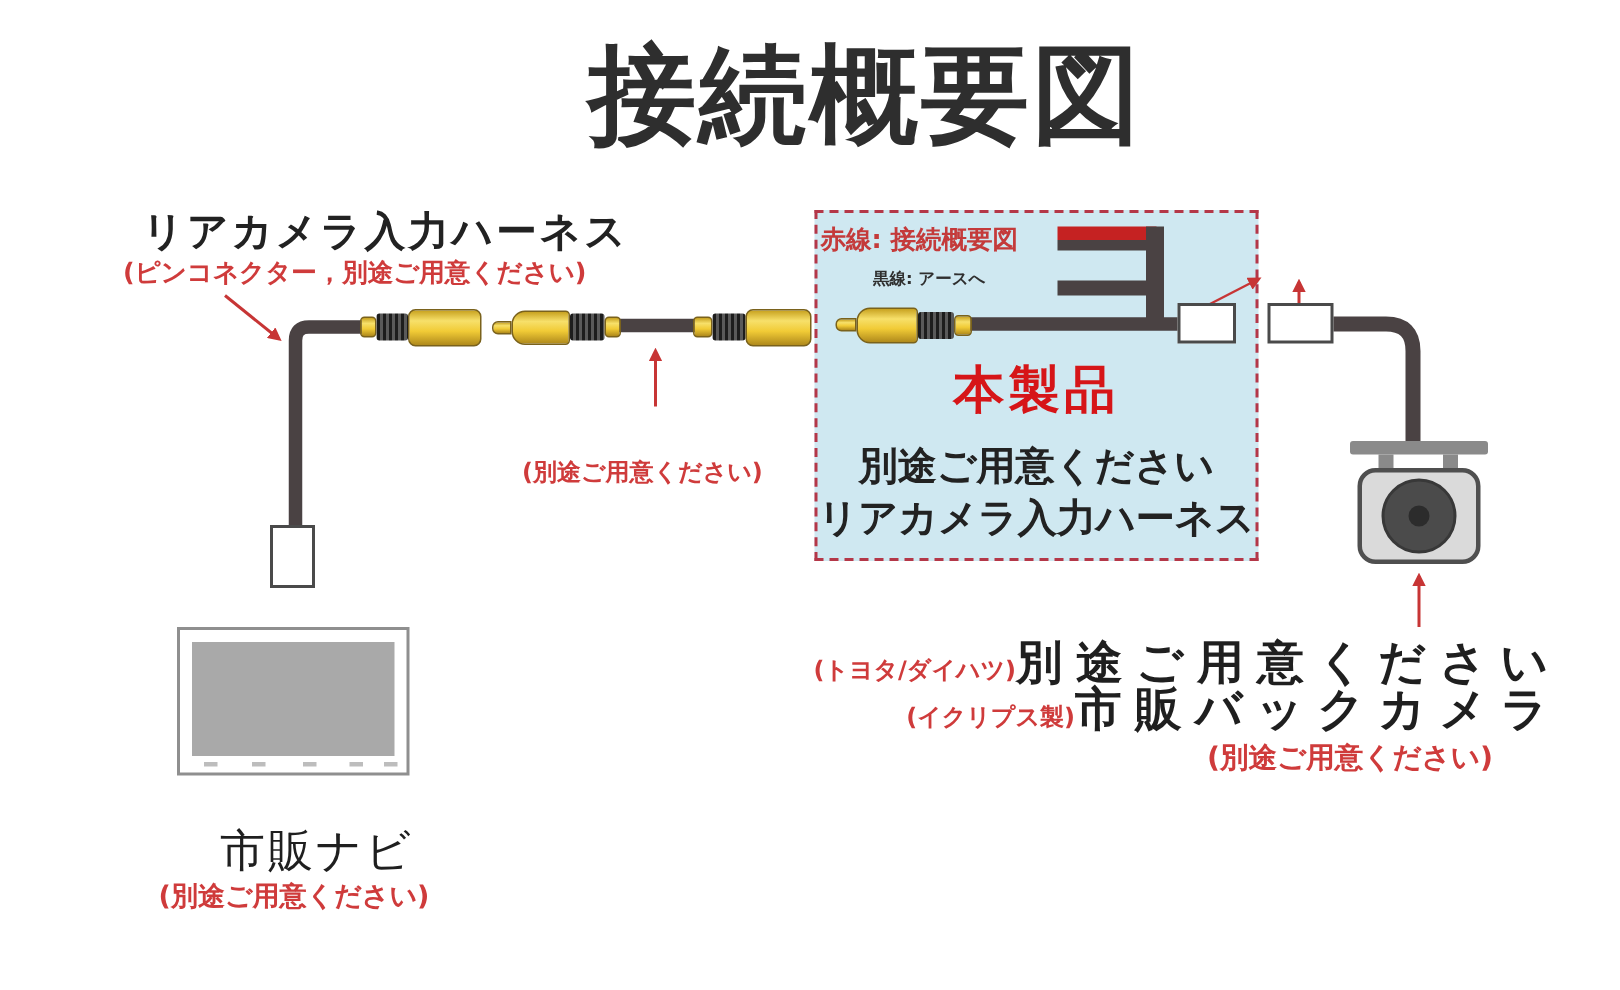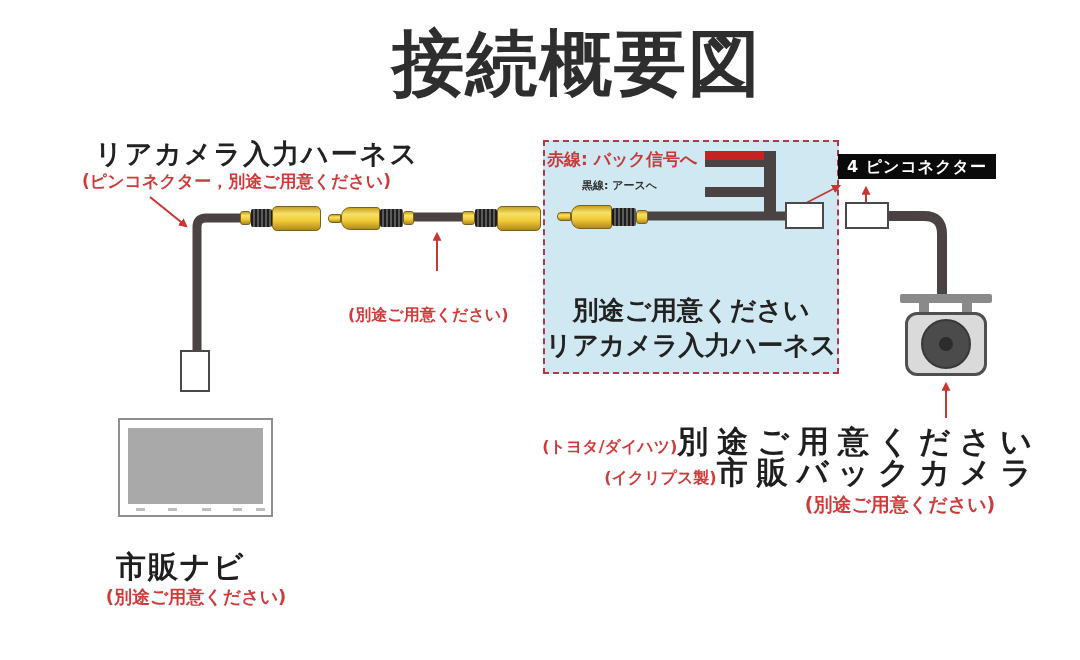--- a/index.html
+++ b/index.html
@@ -121,26 +121,26 @@
     <span class="y rca-barrel" style="width:44px;"></span>
   </div>
 
   <div class="abs rca" style="left:557px;top:203px;height:27px;">
     <span class="y rca-pin" style="width:14px;"></span>
     <span class="y rca-body" style="width:41px;height:24px;"></span>
     <span class="rca-ribbed" style="width:24px;"></span>
     <span class="y rca-ring" style="width:12px;"></span>
   </div>
 
-  <div class="abs" style="left:547px;top:148px;font-size:17px;font-weight:700;color:#c43a3a;">赤線: バック信号へ</div>
+  <div class="abs" style="left:547px;top:148px;font-size:17px;font-weight:700;color:#c43a3a;">赤線: 接続概要図</div>
   <div class="abs" style="left:582px;top:178px;font-size:11px;font-weight:700;color:#2f2f2f;">黒線: アースへ</div>
+  <div class="abs" style="left:543px;top:237px;width:296px;text-align:center;font-size:34px;font-weight:900;letter-spacing:3px;color:#d61518;">本製品</div>
   <div class="abs" style="left:543px;top:293px;width:296px;text-align:center;font-size:26px;font-weight:700;color:#222;">別途ご用意ください</div>
   <div class="abs" style="left:543px;top:328px;width:296px;text-align:center;font-size:26px;font-weight:700;color:#222;">リアカメラ入力ハーネス</div>
 
-  <div class="abs pin-tag">4 ピンコネクター</div>
   <div class="abs conn-box" style="left:785px;top:202px;width:39px;height:27px;"></div>
   <div class="abs conn-box" style="left:845px;top:202px;width:44px;height:27px;"></div>
 
   <div class="abs cam-bar"></div>
   <div class="abs cam-leg" style="left:919px;"></div>
   <div class="abs cam-leg" style="left:962px;"></div>
   <div class="abs cam-body">
     <span class="cam-lens">
       <span class="cam-dot"></span>
     </span>
@@ -159,16 +159,16 @@
   <div class="abs conn-box" style="left:180px;top:350px;width:30px;height:42px;"></div>
   <div class="abs monitor">
     <span class="monitor-screen"></span>
     <span class="monitor-btn" style="left:16px;"></span>
     <span class="monitor-btn" style="left:48px;"></span>
     <span class="monitor-btn" style="left:82px;"></span>
     <span class="monitor-btn" style="left:113px;"></span>
     <span class="monitor-btn" style="left:136px;"></span>
   </div>
 
-  <div class="abs" style="left:116px;top:547px;width:160px;text-align:left;font-size:30px;font-weight:700;letter-spacing:2px;color:#1f1f1f;">市販ナビ</div>
+  <div class="abs" style="left:116px;top:547px;width:160px;text-align:right;font-size:30px;font-weight:400;letter-spacing:2px;color:#1f1f1f;">市販ナビ</div>
   <div class="abs red-note" style="left:96px;top:585px;width:200px;text-align:center;font-size:18px;">(別途ご用意ください)</div>
 
 </div>
 
 </body></html>

